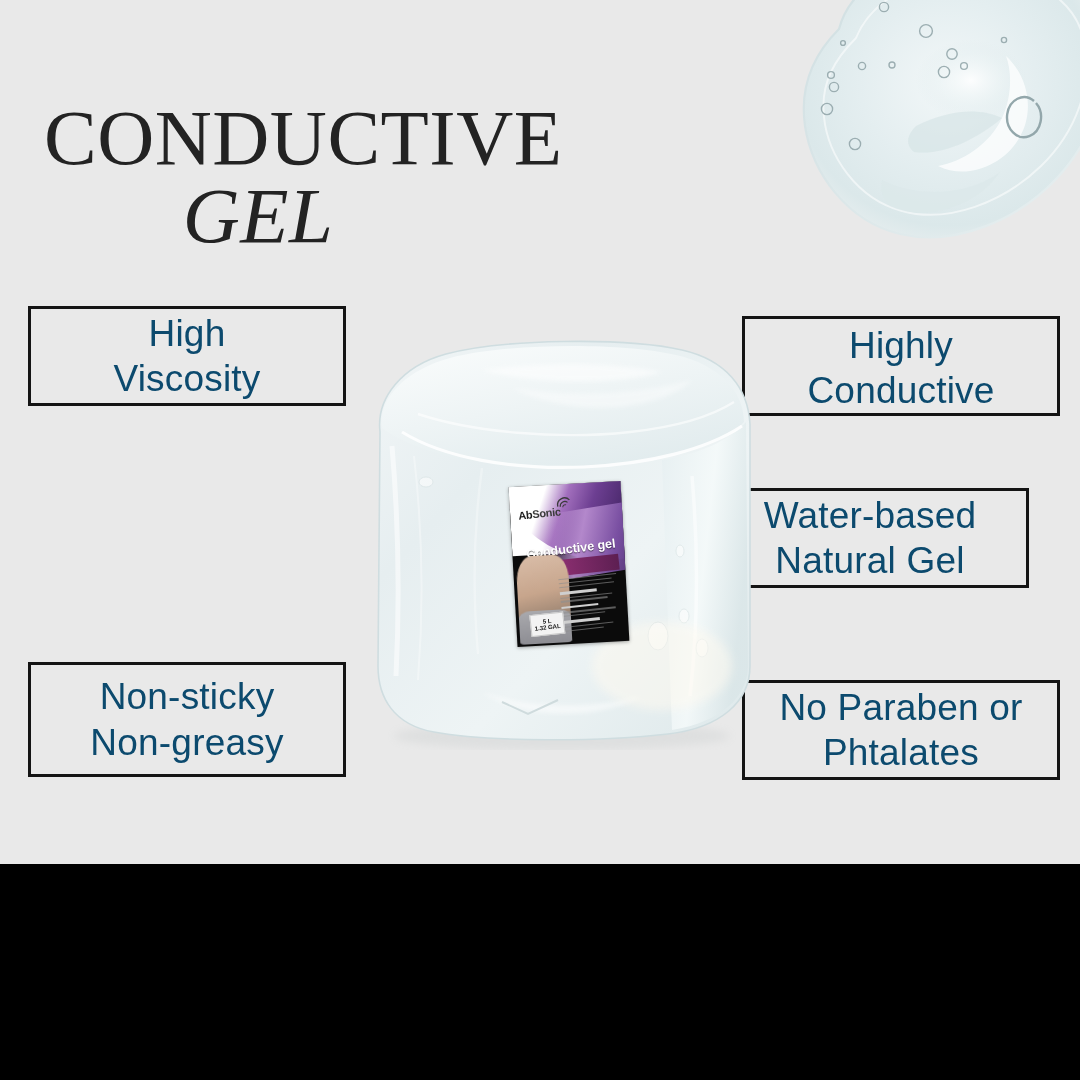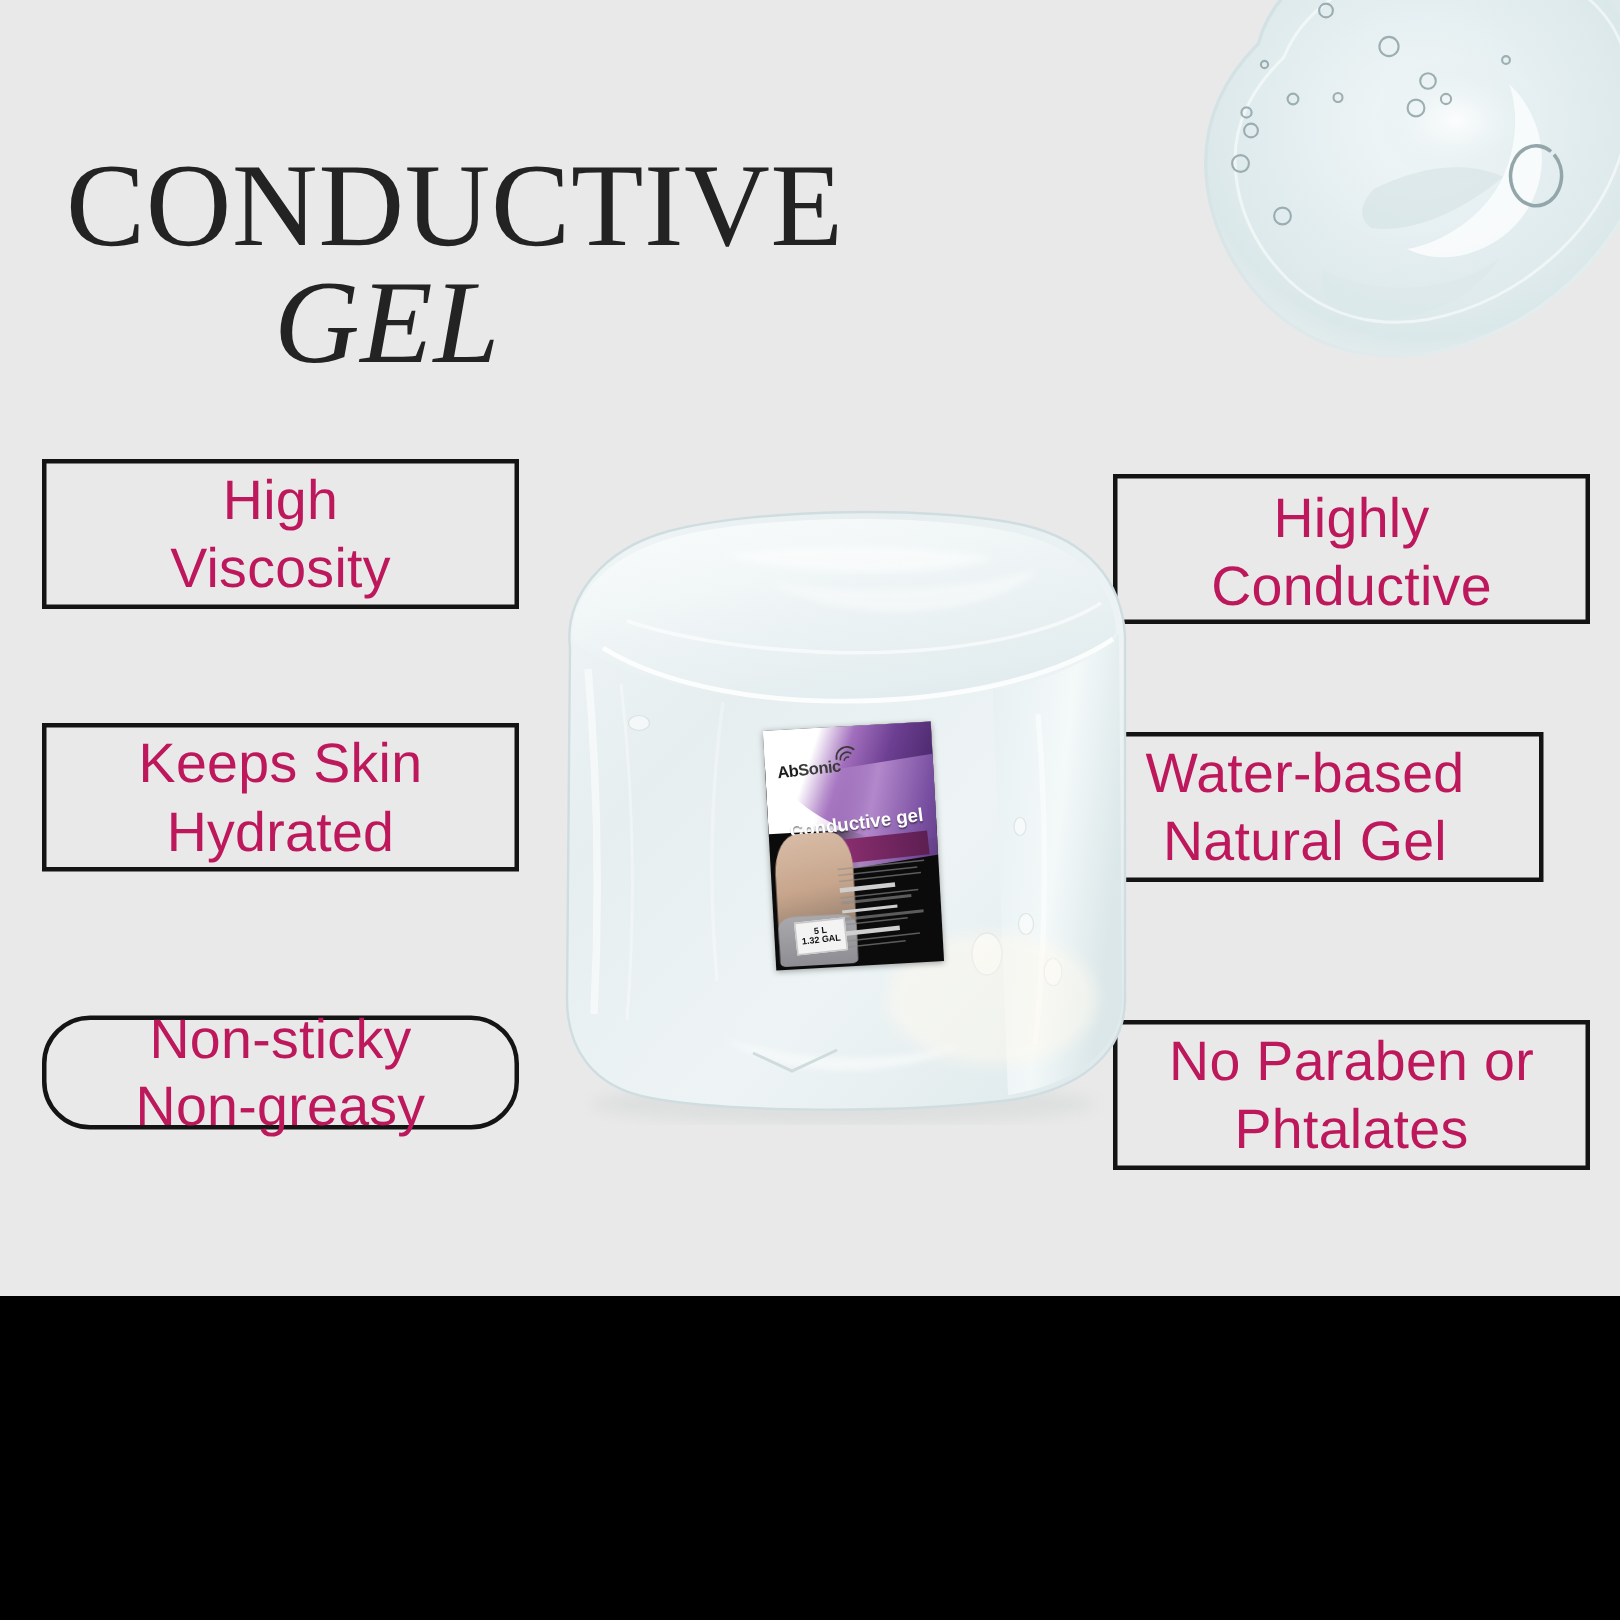--- a/index.html
+++ b/index.html
@@ -53,31 +53,31 @@
   
   .feat {
     position: absolute;
     box-sizing: border-box;
     border: 3px solid #141414;
     background: rgba(233,233,233,0.55);
     display: flex;
     align-items: center;
     justify-content: center;
     text-align: center;
-    color: #be185d;
+    color: #0c4a6e;
     font-size: 37px;
     line-height: 1.22;
     font-weight: 400;
     letter-spacing: 0.2px;
   }
   .feat span { display: block; }
 
   .feat-l1 { left: 28px;  top: 306px; width: 318px; height: 100px; }
   .feat-l2 { left: 28px;  top: 482px; width: 318px; height: 99px;  }
-  .feat-l3 { left: 28px;  top: 677px; width: 318px; height: 76px; border-radius: 32px; }
+  .feat-l3 { left: 28px;  top: 662px; width: 318px; height: 115px; }
 
   .feat-r1 { left: 742px; top: 316px; width: 318px; height: 100px; align-items: flex-end; }
   .feat-r2 { left: 711px; top: 488px; width: 318px; height: 100px; }
   .feat-r3 { left: 742px; top: 680px; width: 318px; height: 100px; }
 
   
   .product {
     position: absolute;
     left: 362px;
     top: 336px;
@@ -251,26 +251,20 @@
     <span class="l1">CONDUCTIVE</span>
     <span class="l2">GEL</span>
   </h1>
 
   <div class="feat feat-l1">
     <div>
       <span>High</span>
       <span>Viscosity</span>
     </div>
   </div>
-  <div class="feat feat-l2">
-    <div>
-      <span>Keeps Skin</span>
-      <span>Hydrated</span>
-    </div>
-  </div>
   <div class="feat feat-l3">
     <div>
       <span>Non-sticky</span>
       <span>Non-greasy</span>
     </div>
   </div>
 
   <div class="feat feat-r1">
     <div>
       <span>Highly</span>

